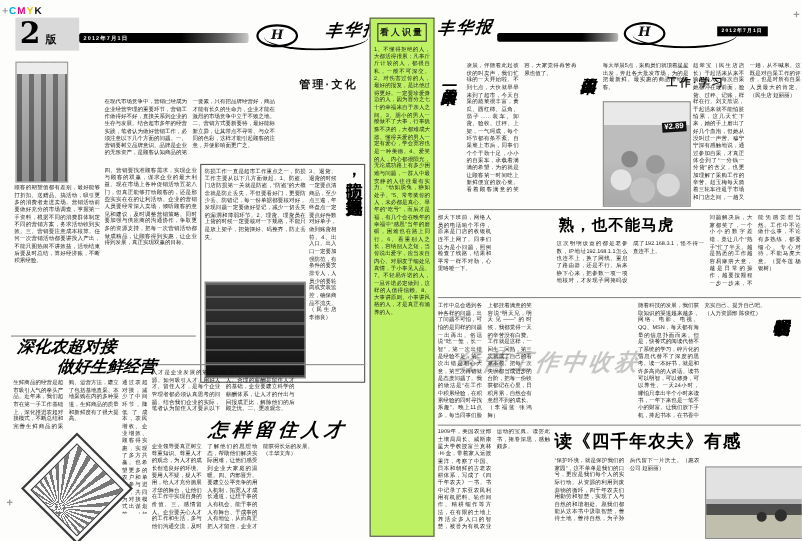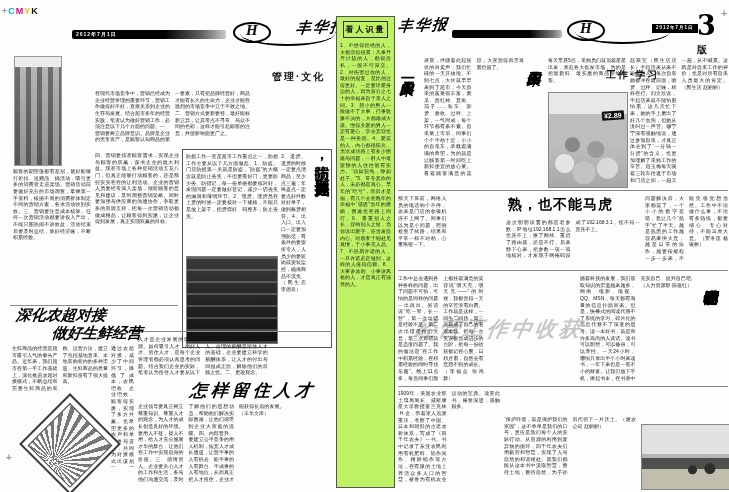--- a/index.html
+++ b/index.html
@@ -69,20 +69,24 @@
 
 <div id="paper">
 
   <div class="abs cmyk" style="left:2px;top:0px;">
     <span class="mark">+</span><span class="c-c">C</span><span class="c-m">M</span><span class="c-y">Y</span><span class="c-k">K</span>
   </div>
   <div class="abs mark" style="right:2px;top:8px;">+</div>
   <div class="abs mark" style="left:6px;top:452px;">+</div>
   <div class="abs mark" style="left:698px;top:464px;">+</div>
 
+  <div class="abs" style="left:14px;top:16px;width:50px;height:28px;background:#d9d9d9;padding:1px 4px;">
+    <span class="pageno">2</span>
+    <span class="ban">版</span>
+  </div>
   <div class="abs barL datebox" style="left:72px;top:30px;width:150px;">
     <span>2012年7月1日</span>
   </div>
   <div class="abs oval" style="left:233px;top:22px;">
     <span>H</span>
   </div>
   <div class="abs section-label" style="left:272px;top:26px;">管理·文化</div>
   <div class="abs swoosh" style="left:240px;top:32px;"></div>
   <div class="abs masthead" style="left:296px;top:18px;">丰华报</div>
 
@@ -123,24 +127,20 @@
   <div class="abs masthead" style="left:398px;top:16px;">丰华报</div>
   <div class="abs barR" style="left:452px;top:30px;width:110px;"></div>
   <div class="abs oval" style="left:567px;top:20px;">
     <span>H</span>
   </div>
   <div class="abs section-label" style="left:606px;top:24px;">工作·学习</div>
   <div class="abs swoosh" style="left:575px;top:30px;"></div>
   <div class="abs datebox" style="left:652px;top:24px;width:42px;background:#000;height:8px;font-size:4.5px;">
     <span>2012年7月1日</span>
   </div>
-  <div class="abs" style="left:697px;top:12px;">
-    <span class="pageno">3</span>
-    <span class="ban">版</span>
-  </div>
 
   <div class="abs vscript" style="left:400px;top:70px;height:85px;font-size:14px;">自采的一天</div>
   <div class="abs txt c2" style="left:424px;top:57px;width:100px;height:130px;">凌晨，伴随着此起彼伏的叫卖声，我们忙碌的一天开始啦。不到七点，大伙就早早来到了超市，今天自采的蔬菜很丰富，黄瓜、西红柿、豆角、茄子……装车、卸货、验收、过秤、上架，一气呵成，每个环节都有条不紊。自采菜上市后，同事们个个干劲十足，小小的自采车，承载着满满的希望，为的就是让顾客第一时间吃上新鲜便宜的放心菜。看着顾客满意的笑容，大家觉得再苦再累也值了。</div>
   <div class="abs vscript" style="left:527px;top:60px;height:95px;font-size:14px;">自采的工作</div>
   <div class="abs txt" style="left:548px;top:57px;width:78px;height:32px;">每天早晨5点，采购员们就顶着星星出发，奔赴各大批发市场，为的是把最新鲜、最实惠的商品带给顾客。</div>
   <div class="abs photo-market" style="left:548px;top:92px;width:78px;height:94px;">
     <div class="price-tag">¥2.89</div>
   </div>
   <div class="abs txt c2" style="left:630px;top:57px;width:98px;height:130px;">赵翠宝（民生店店长）干起活来从来不输年轻人，每次自采她都冲在最前面，验货、过秤、记账，样样在行。刘文欣说，干起活来就不能怕脏怕累，这几天忙下来，她的手上磨出了好几个血泡，但她从没叫过一声苦。穆宁宁深有感触地说，通过参加自采，才真正体会到了“一分钱一分货”的含义，也更加理解了采购工作的辛苦。赵玉梅每天骑着三轮车往返于市场和门店之间，一趟又一趟，从不喊累。这既是对自采工作的评价，也是对所有自采人员最大的肯定。（民生店 赵丽丽）</div>
   <div class="abs rule" style="left:398px;top:190px;width:330px;"></div>
@@ -152,16 +152,17 @@
   <div class="abs rule" style="left:398px;top:270px;width:330px;"></div>
 
   <div class="abs watermark" style="left:415px;top:315px;">经营工作中收获</div>
   <div class="abs txt c4" style="left:398px;top:275px;width:176px;height:107px;">工作中总会遇到各种各样的问题，出了问题不可怕，可怕的是同样的问题一出再出。俗话说“吃一堑，长一智”，第一次出错是经验不足，第二次出错是粗心大意，第三次再错就是态度问题了。我的做法是“在工作中积累经验，在积累经验的同时寻找乐趣”。晚上11点多，每当同事们脸上都挂着满意的笑容说“明天见，明天见——”的时候，我都觉得一天的辛苦没有白费。工作就是这样，一回生二回熟，第三次就成了自己的看家本领。把每一次失误都当成进步的台阶，把每一份收获都记在心里，日积月累，自然会有意想不到的成长。（李福蓝 张鸿舞）</div>
 
   <div class="abs txt c2" style="left:580px;top:275px;width:116px;height:107px;">随着科技的发展，我们获取知识的渠道越来越多，网络、电影、电视、QQ、MSN，每天都有海量的信息扑面而来。但是，快餐式的阅读代替不了系统的学习，碎片化的信息代替不了深度的思考。读一本好书，就是和许多高尚的人谈话。读书可以明智，可以修身，可以养性。一天24小时，哪怕只拿出半个小时来读书，一年下来也是一笔不小的财富。让我们放下手机，捧起书本，在书香中充实自己、提升自己吧。（人力资源部 陈俊红）</div>
   <div class="abs vscript" style="left:702px;top:278px;height:106px;font-size:15px;">让我们读书吧</div>
   <div class="abs rule" style="left:398px;top:386px;width:330px;"></div>
 
   <div class="abs txt c2" style="left:398px;top:390px;width:102px;height:98px;">1909年，美国农业部土壤局局长、威斯康星大学教授富兰克林·H·金，带着家人远渡重洋，考察了中国、日本和朝鲜的古老农耕体系，写成了《四千年农夫》一书。书中记录了东亚农民利用有机肥料、轮作间作、精耕细作等方法，在有限的土地上养活众多人口的智慧，被誉为有机农业运动的宝典。读罢此书，掩卷深思，感触颇多。</div>
+  <div class="abs headline" style="left:504px;top:391px;width:200px;font-size:16px;">读《四千年农夫》有感</div>
   <div class="abs txt c2" style="left:504px;top:416px;width:132px;height:72px;">“保护环境，就是保护我们的家园”，这不单单是我们的口号，更应是我们每个人的实际行动。从资源的利用到废弃物的循环，四千年农夫们用勤劳和智慧，实现了人与自然的和谐相处。愿我们都能从这本书中汲取智慧，善待土地，善待自然，为子孙后代留下一片沃土。（惠农公司 赵丽丽）</div>
   <div class="abs photo-harvester" style="left:641px;top:424px;width:87px;height:64px;"></div>
 
 </div>
 
 </body></html>

